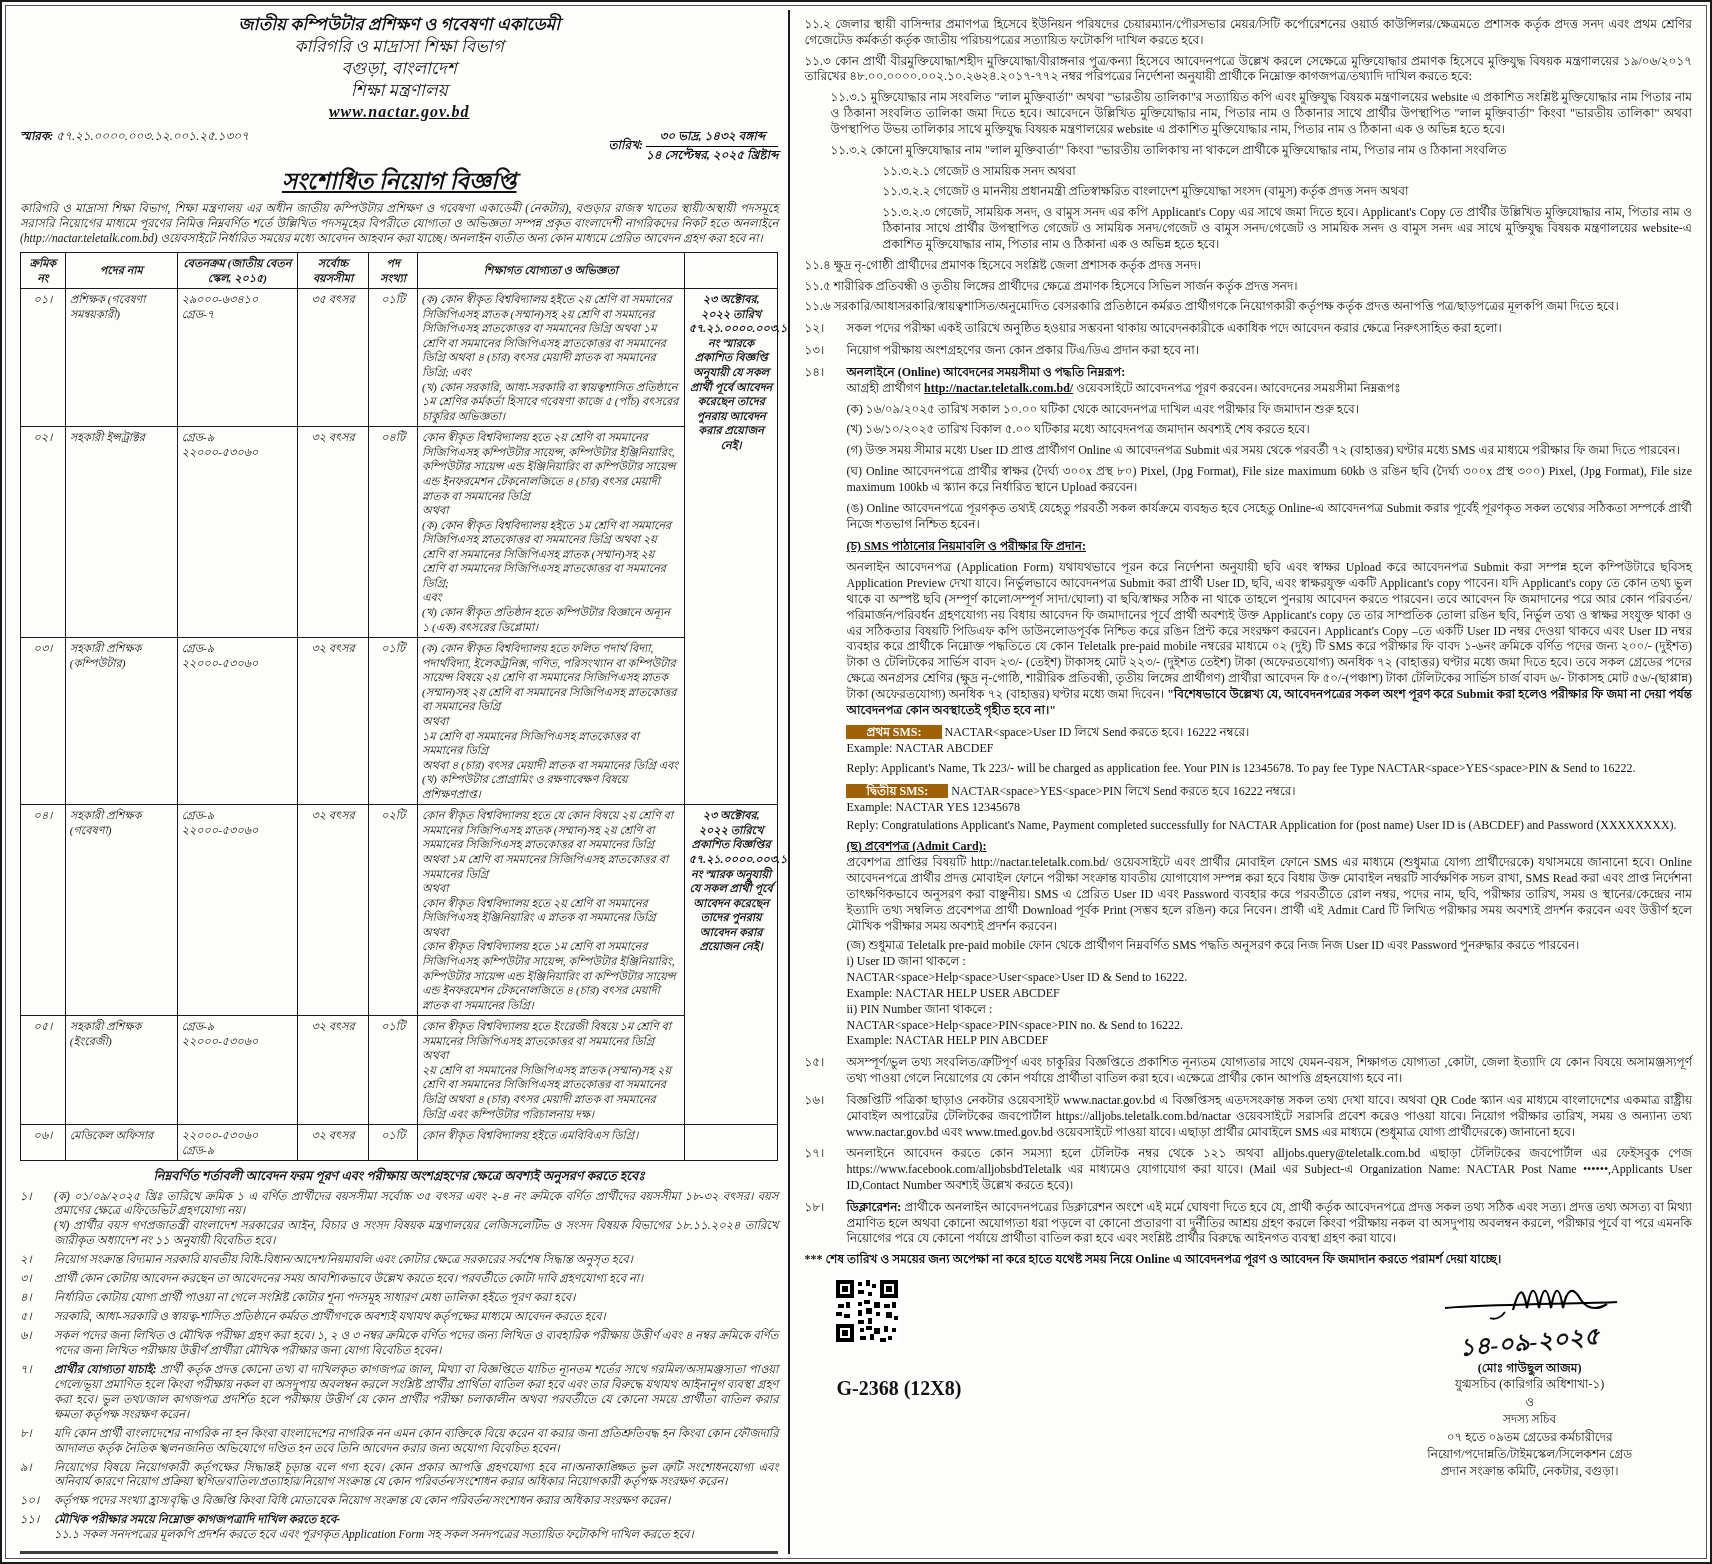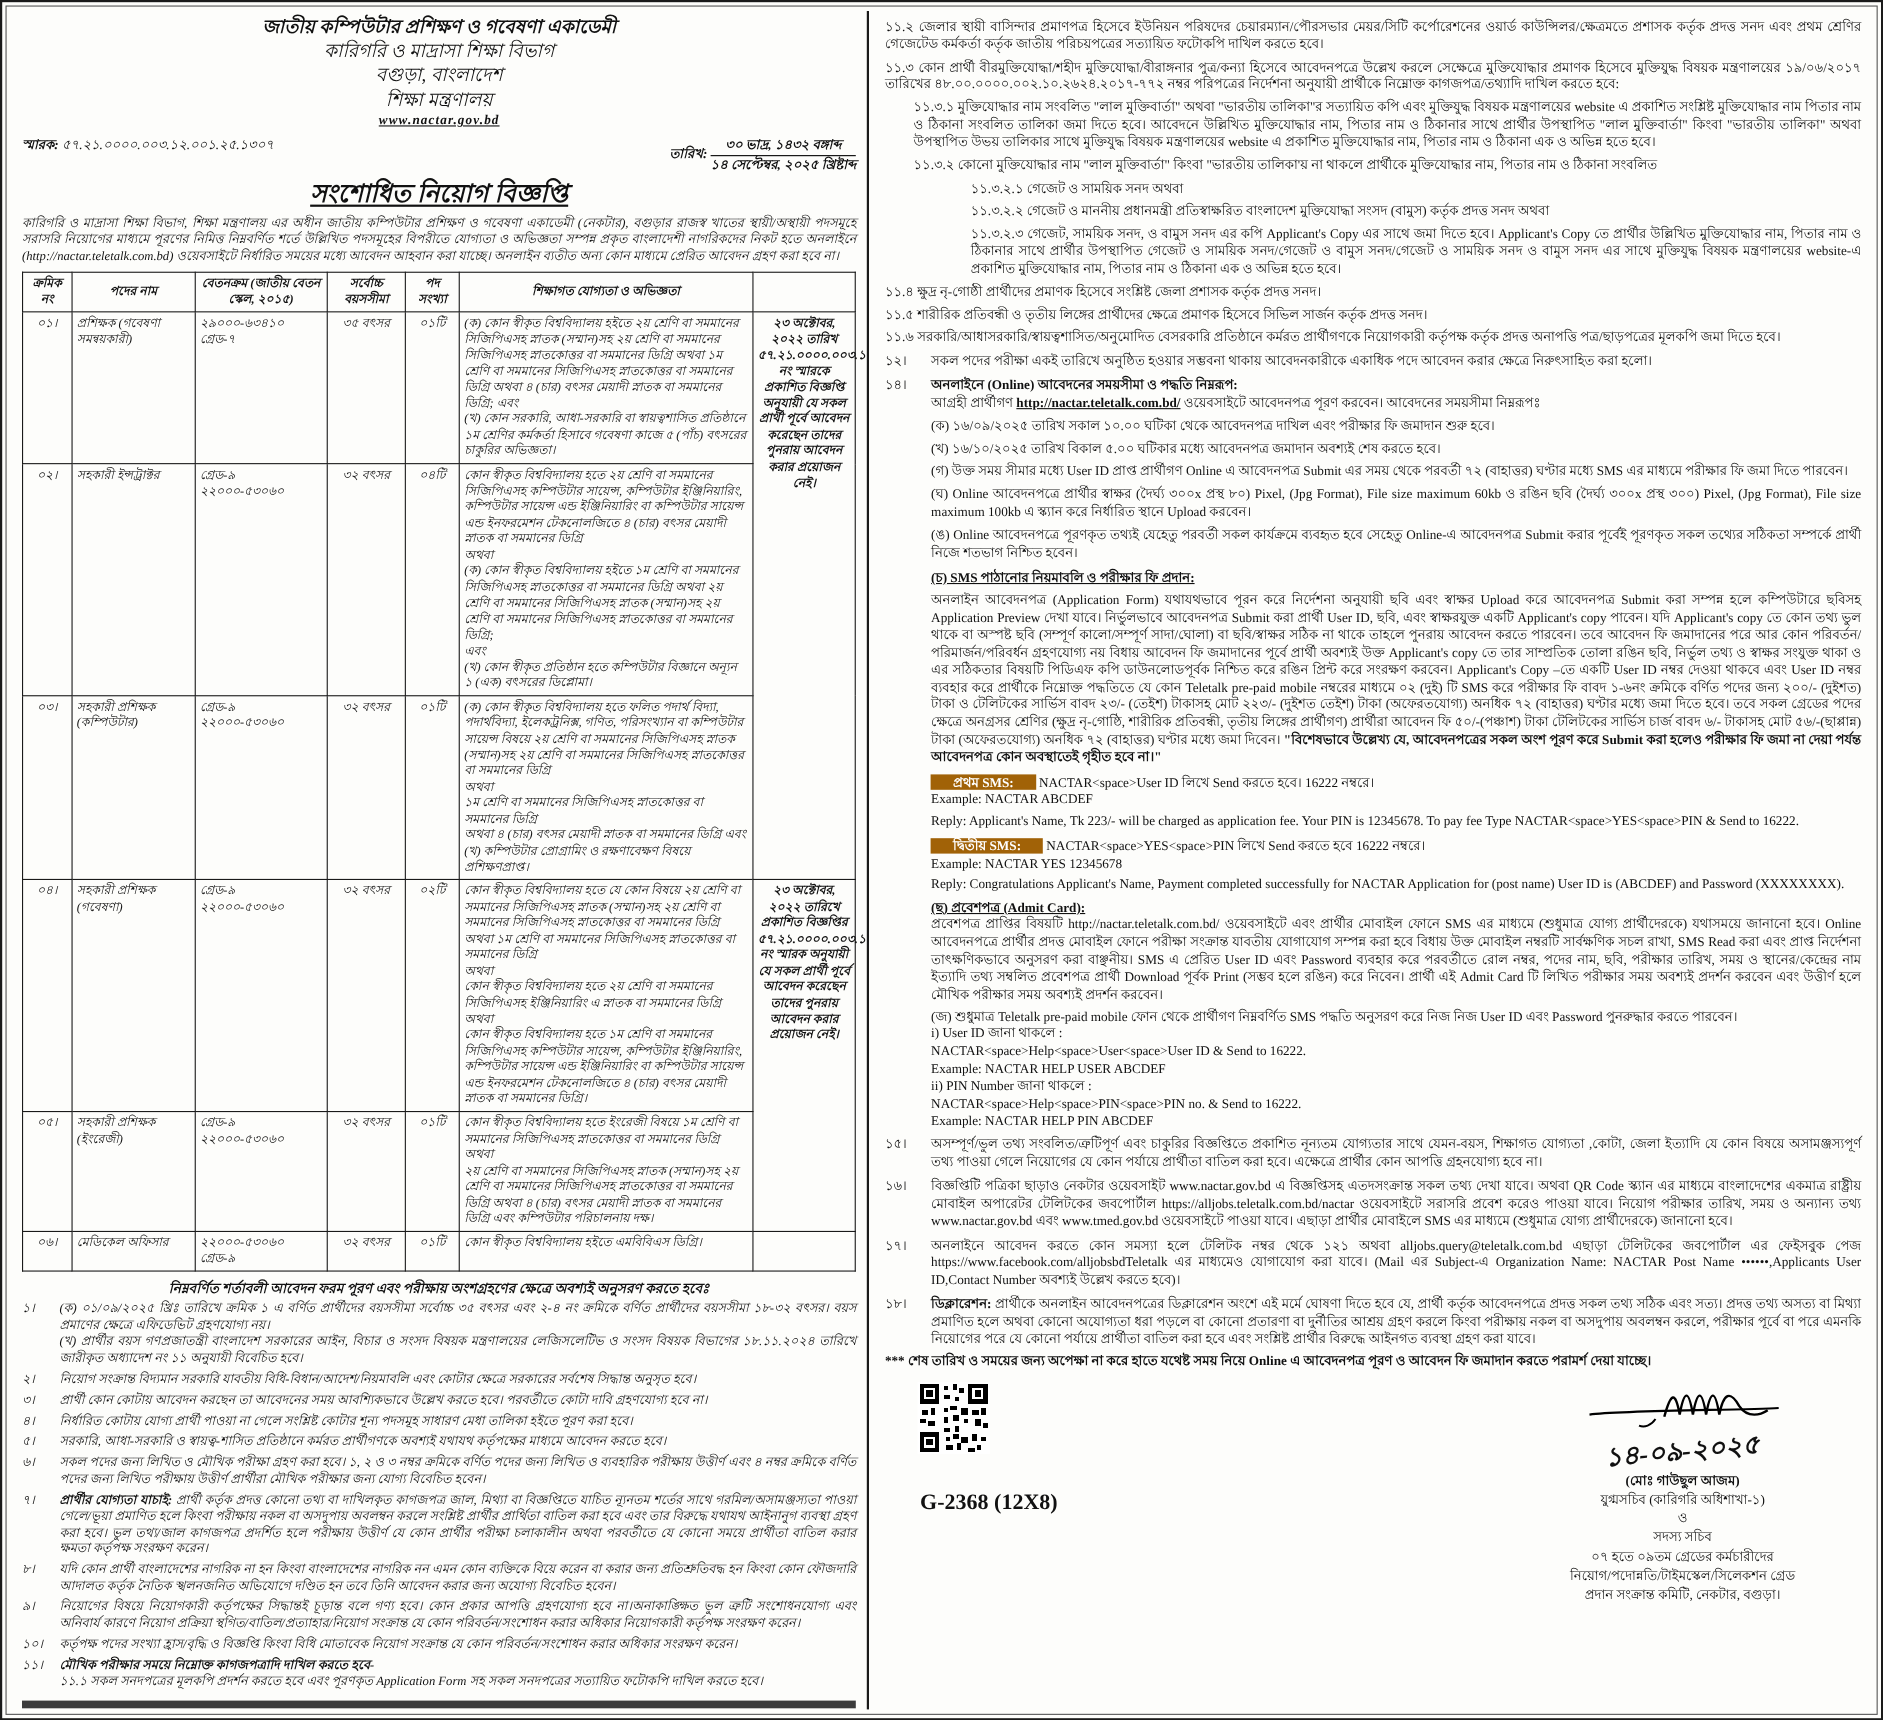--- a/index.html
+++ b/index.html
@@ -7,21 +7,21 @@
     width:1712px;height:1564px;box-sizing:border-box;background:#fdfdfb;
     border:2px solid #1a1a1a;outline:1px solid #555;outline-offset:-6px;
     font-family:"Liberation Serif","DejaVu Serif",serif;color:#111;
     display:flex;overflow:hidden;padding:8px 10px;
   }
   .col-left{width:46%;box-sizing:border-box;padding:4px 10px 0 8px;overflow:hidden;font-size:11.5px;line-height:1.3;font-style:italic;}
   .col-right{width:54%;box-sizing:border-box;border-left:2px solid #1a1a1a;padding:2px 8px 0 14px;overflow:hidden;font-size:12px;line-height:1.32;}
   .center{text-align:center;}
   .hdr-line1{font-weight:bold;font-size:17px;}
   .hdr-line{font-size:17px;}
-  .hdr-url{font-weight:bold;font-size:12px;text-decoration:underline;letter-spacing:1px;}
+  .hdr-url{font-weight:bold;font-size:16px;text-decoration:underline;letter-spacing:1px;}
   .memo-row{display:flex;justify-content:space-between;align-items:flex-start;margin-top:6px;font-size:12px;}
   .datefrac{display:inline-block;vertical-align:middle;text-align:center;font-weight:bold;}
   .datefrac .top{border-bottom:1px solid #000;padding:0 3px 1px;}
   .datefrac .bot{padding-top:1px;}
   .doc-title{font-weight:bold;font-size:23px;text-decoration:underline;margin:4px 0 4px;}
   .intro{text-align:justify;}
   table.posts{border-collapse:collapse;width:100%;margin-top:6px;table-layout:fixed;}
   table.posts th,table.posts td{border:1.5px solid #1a1a1a;padding:3px 4px;vertical-align:top;font-size:11.2px;}
   table.posts th{font-weight:bold;text-align:center;vertical-align:middle;}
   td.c{text-align:center;}
@@ -238,20 +238,24 @@
     <div class="p ind2">১১.৩.২.১ গেজেট ও সাময়িক সনদ অথবা</div>
     <div class="p ind2">১১.৩.২.২ গেজেট ও মাননীয় প্রধানমন্ত্রী প্রতিস্বাক্ষরিত বাংলাদেশ মুক্তিযোদ্ধা সংসদ (বামুস) কর্তৃক প্রদত্ত সনদ অথবা</div>
     <div class="p ind2">১১.৩.২.৩ গেজেট, সাময়িক সনদ, ও বামুস সনদ এর কপি Applicant's Copy এর সাথে জমা দিতে হবে। Applicant's Copy তে প্রার্থীর উল্লিখিত মুক্তিযোদ্ধার নাম, পিতার নাম ও ঠিকানার সাথে প্রার্থীর উপস্থাপিত গেজেট ও সাময়িক সনদ/গেজেট ও বামুস সনদ/গেজেট ও সাময়িক সনদ ও বামুস সনদ এর সাথে মুক্তিযুদ্ধ বিষয়ক মন্ত্রণালয়ের website-এ প্রকাশিত মুক্তিযোদ্ধার নাম, পিতার নাম ও ঠিকানা এক ও অভিন্ন হতে হবে।</div>
     <div class="p">১১.৪ ক্ষুদ্র নৃ-গোষ্ঠী প্রার্থীদের প্রমাণক হিসেবে সংশ্লিষ্ট জেলা প্রশাসক কর্তৃক প্রদত্ত সনদ।</div>
     <div class="p">১১.৫ শারীরিক প্রতিবন্ধী ও তৃতীয় লিঙ্গের প্রার্থীদের ক্ষেত্রে প্রমাণক হিসেবে সিভিল সার্জন কর্তৃক প্রদত্ত সনদ।</div>
     <div class="p">১১.৬ সরকারি/আধাসরকারি/স্বায়ত্বশাসিত/অনুমোদিত বেসরকারি প্রতিষ্ঠানে কর্মরত প্রার্থীগণকে নিয়োগকারী কর্তৃপক্ষ কর্তৃক প্রদত্ত অনাপত্তি পত্র/ছাড়পত্রের মূলকপি জমা দিতে হবে।</div>
 
     <div class="num-item">
       <span class="num">১২।</span>
       <span class="body">সকল পদের পরীক্ষা একই তারিখে অনুষ্ঠিত হওয়ার সম্ভবনা থাকায় আবেদনকারীকে একাধিক পদে আবেদন করার ক্ষেত্রে নিরুৎসাহিত করা হলো।</span>
+    </div>
+    <div class="num-item">
+      <span class="num">১৩।</span>
+      <span class="body">নিয়োগ পরীক্ষায় অংশগ্রহণের জন্য কোন প্রকার টিএ/ডিএ প্রদান করা হবে না।</span>
     </div>
 
     <div class="num-item">
       <span class="num">১৪।</span>
       <span class="body">
         <b class="lb" style="display:block;">অনলাইনে (Online) আবেদনের সময়সীমা ও পদ্ধতি নিম্নরূপ:</b>
         <span>আগ্রহী প্রার্থীগণ </span><span class="link">http://nactar.teletalk.com.bd/</span><span> ওয়েবসাইটে আবেদনপত্র পূরণ করবেন। আবেদনের সময়সীমা নিম্নরূপঃ</span>
         <span class="p" style="display:block;">(ক) ১৬/০৯/২০২৫ তারিখ সকাল ১০.০০ ঘটিকা থেকে আবেদনপত্র দাখিল এবং পরীক্ষার ফি জমাদান শুরু হবে।</span>
         <span class="p" style="display:block;">(খ) ১৬/১০/২০২৫ তারিখ বিকাল ৫.০০ ঘটিকার মধ্যে আবেদনপত্র জমাদান অবশ্যই শেষ করতে হবে।</span>
         <span class="p" style="display:block;">(গ) উক্ত সময় সীমার মধ্যে User ID প্রাপ্ত প্রার্থীগণ Online এ আবেদনপত্র Submit এর সময় থেকে পরবর্তী ৭২ (বাহাত্তর) ঘণ্টার মধ্যে SMS এর মাধ্যমে পরীক্ষার ফি জমা দিতে পারবেন।</span>

